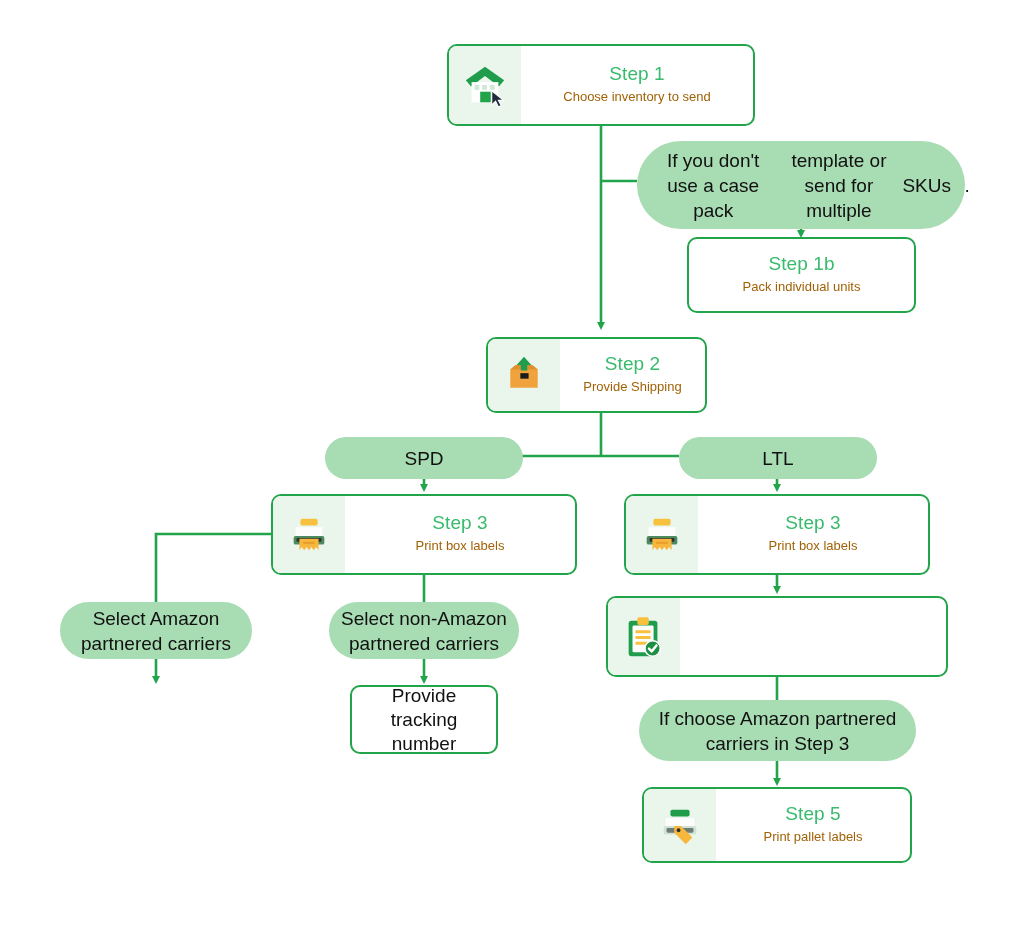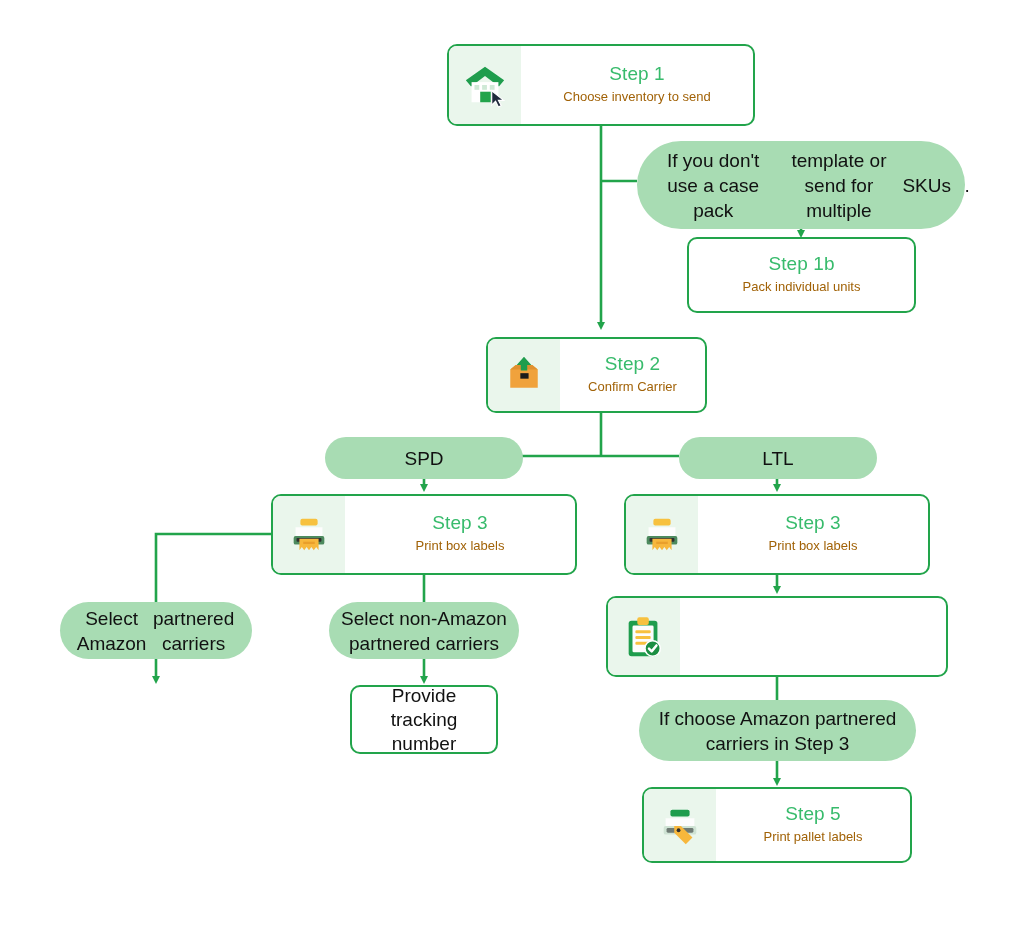--- a/index.html
+++ b/index.html
@@ -158,21 +158,21 @@
       <svg width="44" height="44" viewBox="0 0 48 48" xmlns="http://www.w3.org/2000/svg">
         <path d="M9 18 L15 13 L33 13 L39 18 L39 38 L9 38 Z" fill="#f0a23c"></path>
         <path d="M9 18 L15 13 L24 13 L24 18 Z" fill="#e0912f"></path>
         <path d="M39 18 L33 13 L24 13 L24 18 Z" fill="#e0912f"></path>
         <rect x="20" y="22" width="9" height="6" fill="#1b1b1b"></rect>
         <path d="M24 4 L32 13 L27.5 13 L27.5 19 L20.5 19 L20.5 13 L16 13 Z" fill="#1f9d4d"></path>
       </svg>
     </div>
     <div class="text-pane">
       <div class="step-title">Step 2</div>
-      <div class="step-desc">Confirm Carrier</div>
+      <div class="step-desc">Provide Shipping</div>
     </div>
   </div>
 
   <div class="node pill" style="left:325px;top:437px;width:198px;height:42px;align-items:center;">
     <span>SPD</span>
   </div>
   <div class="node pill" style="left:679px;top:437px;width:198px;height:42px;">
     <span>LTL</span>
   </div>
 
@@ -203,21 +203,21 @@
         <path d="M14 28 L34 28 L34 40 L31.5 36.5 L29 40 L26.5 36.5 L24 40 L21.5 36.5 L19 40 L16.5 36.5 L14 40 Z" fill="#f7b73c"></path>
         <rect x="18" y="31" width="12" height="2.4" fill="#e99f2b"></rect>
       </svg>
     </div>
     <div class="text-pane">
       <div class="step-title">Step 3</div>
       <div class="step-desc">Print box labels</div>
     </div>
   </div>
 
-  <div class="node pill" style="left:60px;top:602px;width:192px;height:57px;flex-direction:row;">
+  <div class="node pill" style="left:60px;top:602px;width:192px;height:57px;flex-direction:column;">
     <span>Select Amazon</span>
     <span>partnered carriers</span>
   </div>
 
   <div class="node pill" style="left:329px;top:602px;width:190px;height:57px;flex-direction:column;">
     <span class="nowrap">Select  non-Amazon</span>
     <span class="nowrap">partnered carriers</span>
   </div>
 
 

